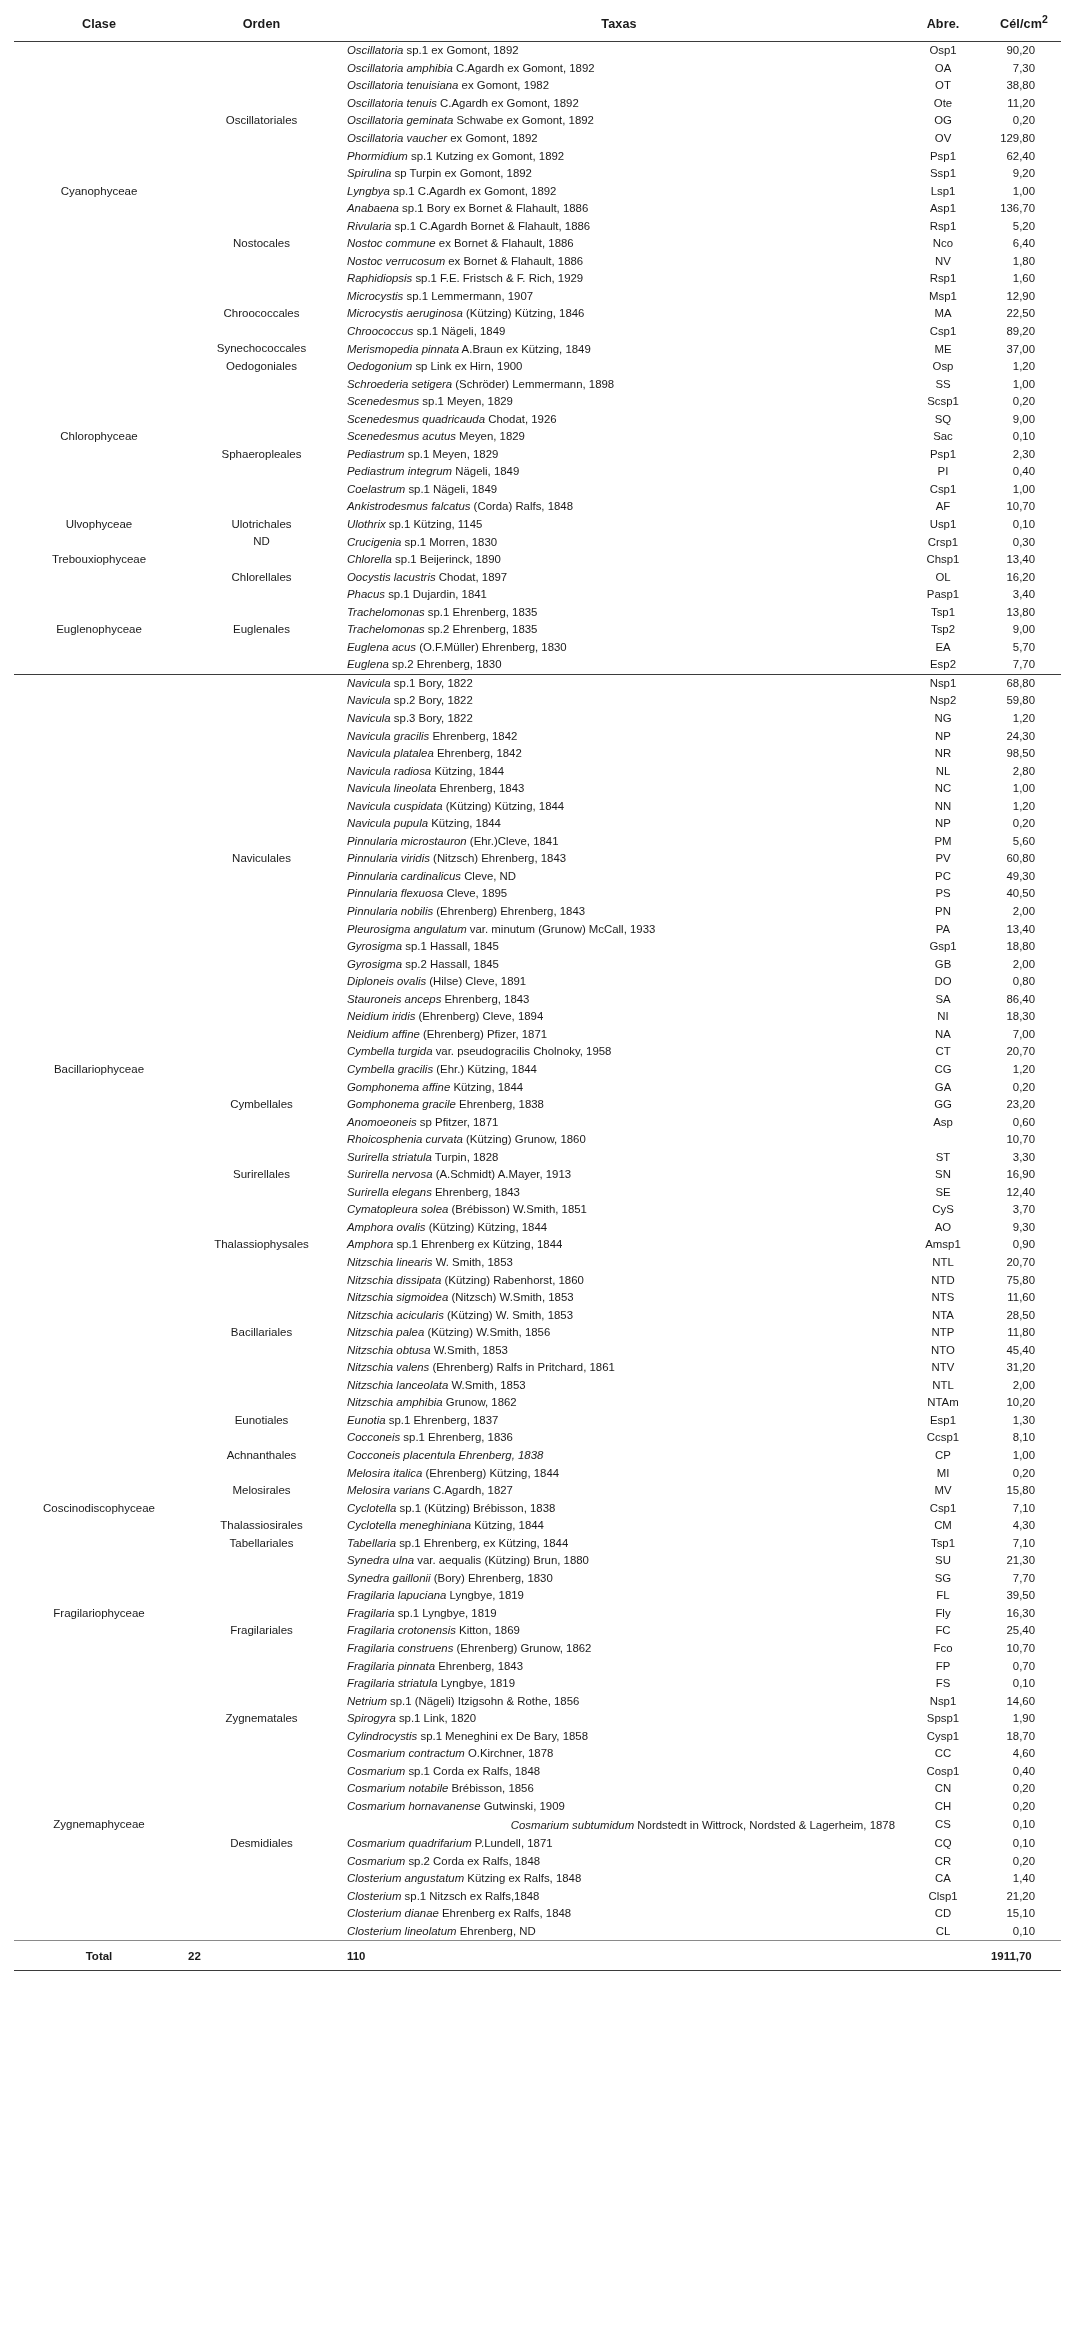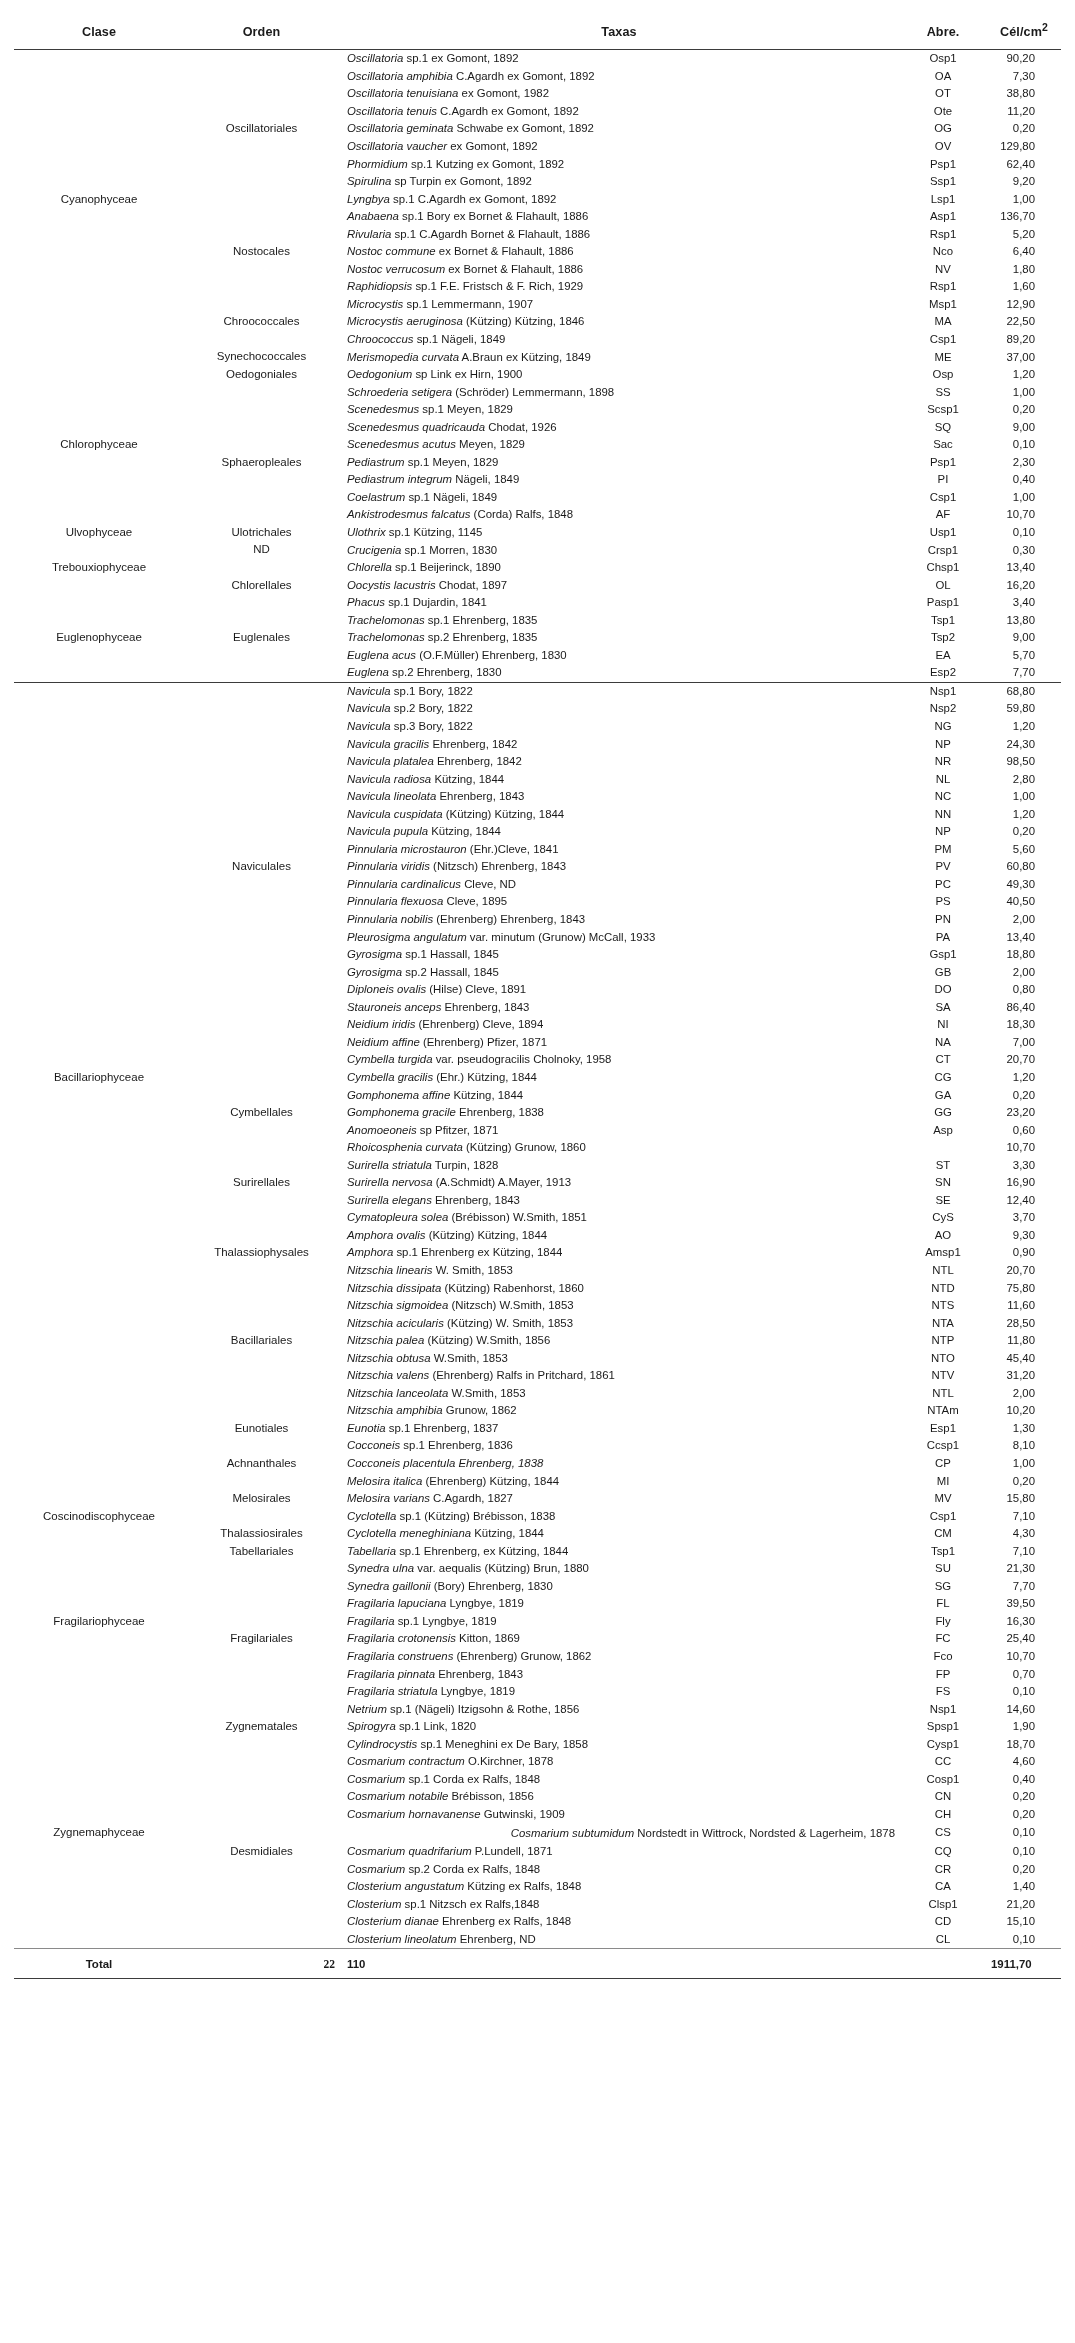--- a/index.html
+++ b/index.html
@@ -10,21 +10,21 @@
   }
   body {
     width: 1075px;
     font-family: "Liberation Sans", sans-serif;
     color: #1a1a1a;
     -webkit-font-smoothing: antialiased;
   }
   .sheet {
     width: 1075px;
     box-sizing: border-box;
-    padding: 14px 14px 10px 14px;
+    padding: 6px 14px 10px 14px;
   }
   table.taxa {
     width: 100%;
     border-collapse: collapse;
     table-layout: fixed;
     font-size: 11.3px;
   }
   
   col.c-clase { width: 170px; }
   col.c-orden { width: 155px; }
@@ -75,21 +75,21 @@
     font-size: 11.4px;
   }
   td.taxa-wrap { line-height: 1.16; padding-top: 1px; padding-bottom: 1px; text-align: right; }
 
   tfoot td {
     font-weight: bold;
     font-size: 12.3px;
     padding: 9px 4px 8px 4px;
   }
   tfoot td.clase { text-align: center; }
-  tfoot td.orden { text-align: right; font-family: Liberation Serif, serif; }
+  tfoot td.orden { text-align: left; }
   tfoot td.taxa  { text-align: left; }
   tfoot td.abre  { text-align: center; }
   tfoot td.cel   { text-align: left; padding-right: 18px; }
 </style>
 </head>
 <body>
 
 <div class="sheet">
   <table class="taxa">
     <colgroup>
@@ -227,21 +227,21 @@
         <tr>
           <td class="clase"></td>
           <td class="orden"></td>
           <td class="taxa"><span class="it">Chroococcus</span><span> sp.1 Nägeli, 1849</span></td>
           <td class="abre">Csp1</td>
           <td class="cel">89,20</td>
         </tr>
         <tr>
           <td class="clase"></td>
           <td class="orden">Synechococcales</td>
-          <td class="taxa"><span class="it">Merismopedia curvata</span><span> A.Braun ex Kützing, 1849</span></td>
+          <td class="taxa"><span class="it">Merismopedia pinnata</span><span> A.Braun ex Kützing, 1849</span></td>
           <td class="abre">ME</td>
           <td class="cel">37,00</td>
         </tr>
         <tr>
           <td class="clase"></td>
           <td class="orden">Oedogoniales</td>
           <td class="taxa"><span class="it">Oedogonium</span><span> sp Link ex Hirn, 1900</span></td>
           <td class="abre">Osp</td>
           <td class="cel">1,20</td>
         </tr>

